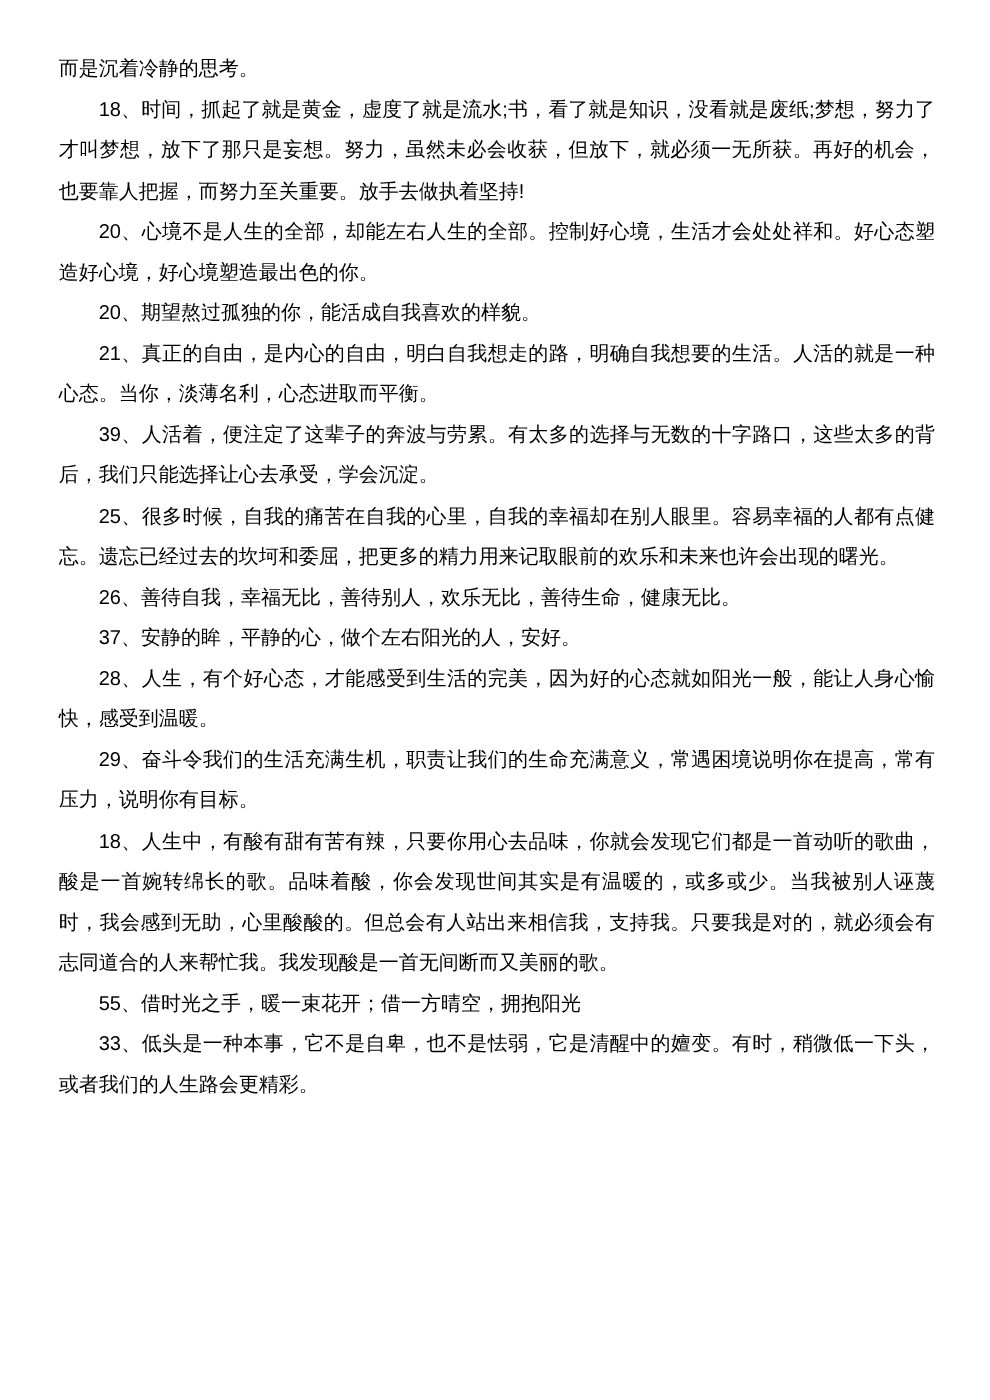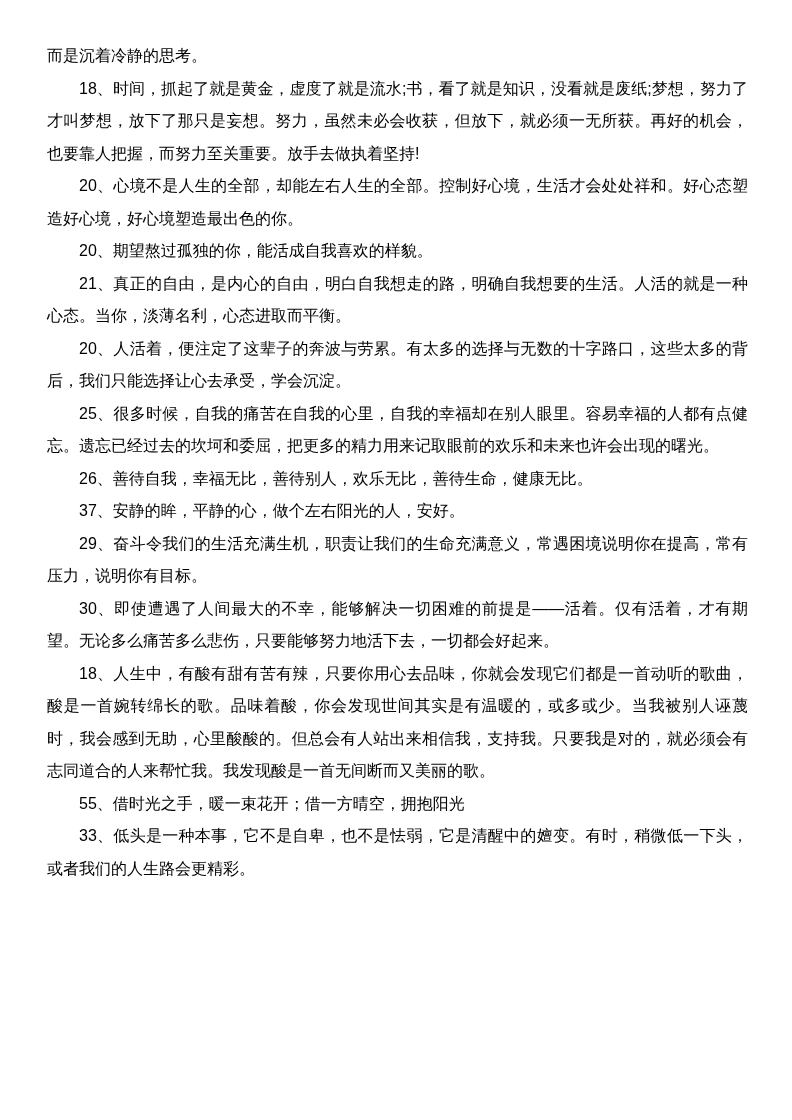--- a/index.html
+++ b/index.html
@@ -42,23 +42,23 @@
 </head>
 <body>
 
 <div class="page">
   <div class="content" id="quotes-list">
       <p>而是沉着冷静的思考。</p>
       <p class="indented">18、时间，抓起了就是黄金，虚度了就是流水;书，看了就是知识，没看就是废纸;梦想，努力了才叫梦想，放下了那只是妄想。努力，虽然未必会收获，但放下，就必须一无所获。再好的机会，也要靠人把握，而努力至关重要。放手去做执着坚持!</p>
       <p class="indented">20、心境不是人生的全部，却能左右人生的全部。控制好心境，生活才会处处祥和。好心态塑造好心境，好心境塑造最出色的你。</p>
       <p class="indented">20、期望熬过孤独的你，能活成自我喜欢的样貌。</p>
       <p class="indented">21、真正的自由，是内心的自由，明白自我想走的路，明确自我想要的生活。人活的就是一种心态。当你，淡薄名利，心态进取而平衡。</p>
-      <p class="indented">20、人活着，便注定了这辈子的奔波与劳累。有太多的选择与无数的十字路口，这些太多的背后，我们只能选择让心去承受，学会沉淀。</p>
+      <p class="indented">39、人活着，便注定了这辈子的奔波与劳累。有太多的选择与无数的十字路口，这些太多的背后，我们只能选择让心去承受，学会沉淀。</p>
       <p class="indented">25、很多时候，自我的痛苦在自我的心里，自我的幸福却在别人眼里。容易幸福的人都有点健忘。遗忘已经过去的坎坷和委屈，把更多的精力用来记取眼前的欢乐和未来也许会出现的曙光。</p>
       <p class="indented">26、善待自我，幸福无比，善待别人，欢乐无比，善待生命，健康无比。</p>
       <p class="indented">37、安静的眸，平静的心，做个左右阳光的人，安好。</p>
+      <p class="indented">28、人生，有个好心态，才能感受到生活的完美，因为好的心态就如阳光一般，能让人身心愉快，感受到温暖。</p>
       <p class="indented">29、奋斗令我们的生活充满生机，职责让我们的生命充满意义，常遇困境说明你在提高，常有压力，说明你有目标。</p>
-      <p class="indented">30、即使遭遇了人间最大的不幸，能够解决一切困难的前提是——活着。仅有活着，才有期望。无论多么痛苦多么悲伤，只要能够努力地活下去，一切都会好起来。</p>
       <p class="indented">18、人生中，有酸有甜有苦有辣，只要你用心去品味，你就会发现它们都是一首动听的歌曲，酸是一首婉转绵长的歌。品味着酸，你会发现世间其实是有温暖的，或多或少。当我被别人诬蔑时，我会感到无助，心里酸酸的。但总会有人站出来相信我，支持我。只要我是对的，就必须会有志同道合的人来帮忙我。我发现酸是一首无间断而又美丽的歌。</p>
       <p class="indented">55、借时光之手，暖一束花开；借一方晴空，拥抱阳光</p>
       <p class="indented">33、低头是一种本事，它不是自卑，也不是怯弱，它是清醒中的嬗变。有时，稍微低一下头，或者我们的人生路会更精彩。</p>
     </div>
 </div>
 
 </body></html>

